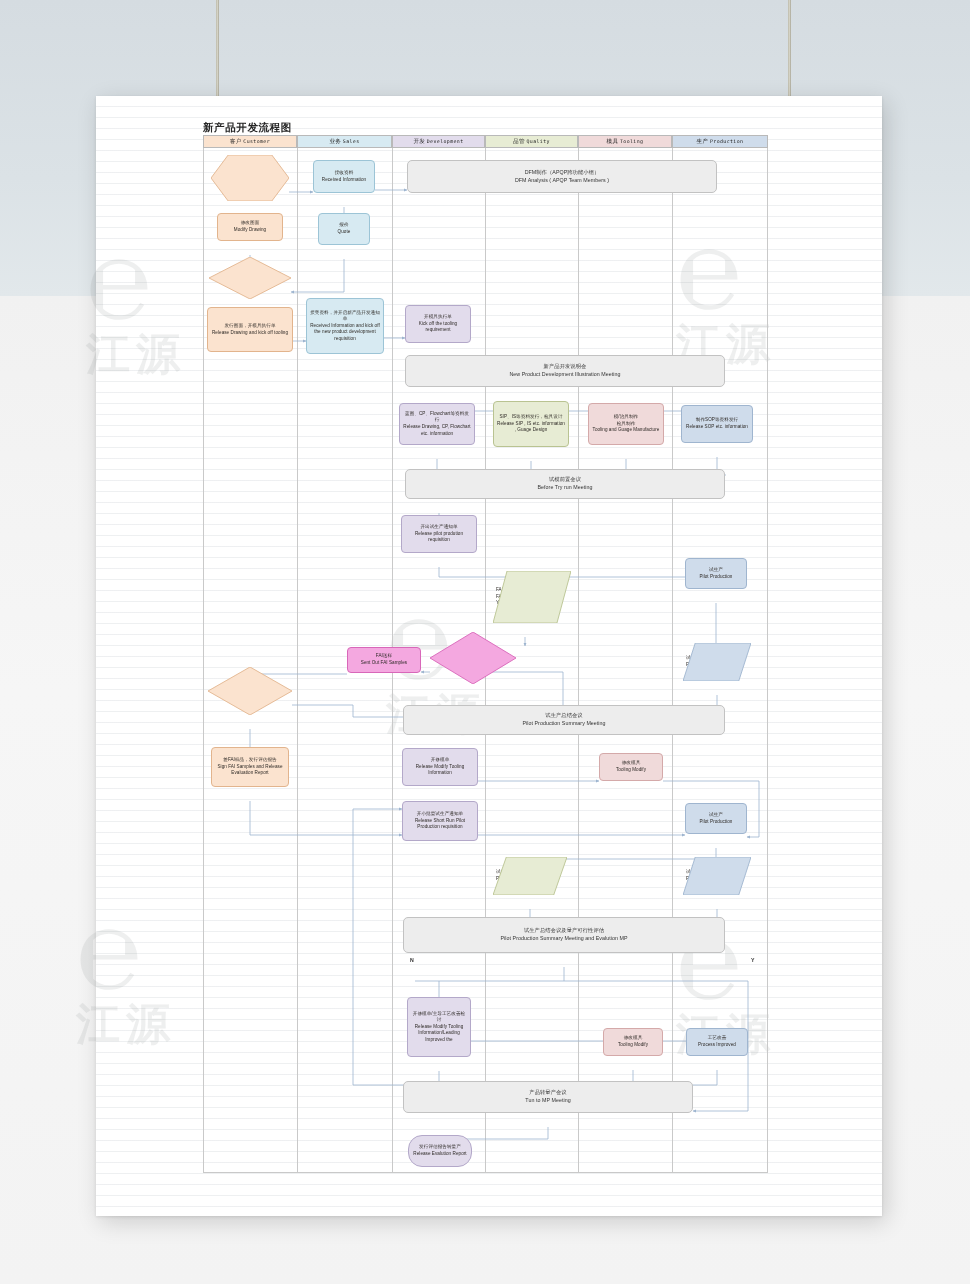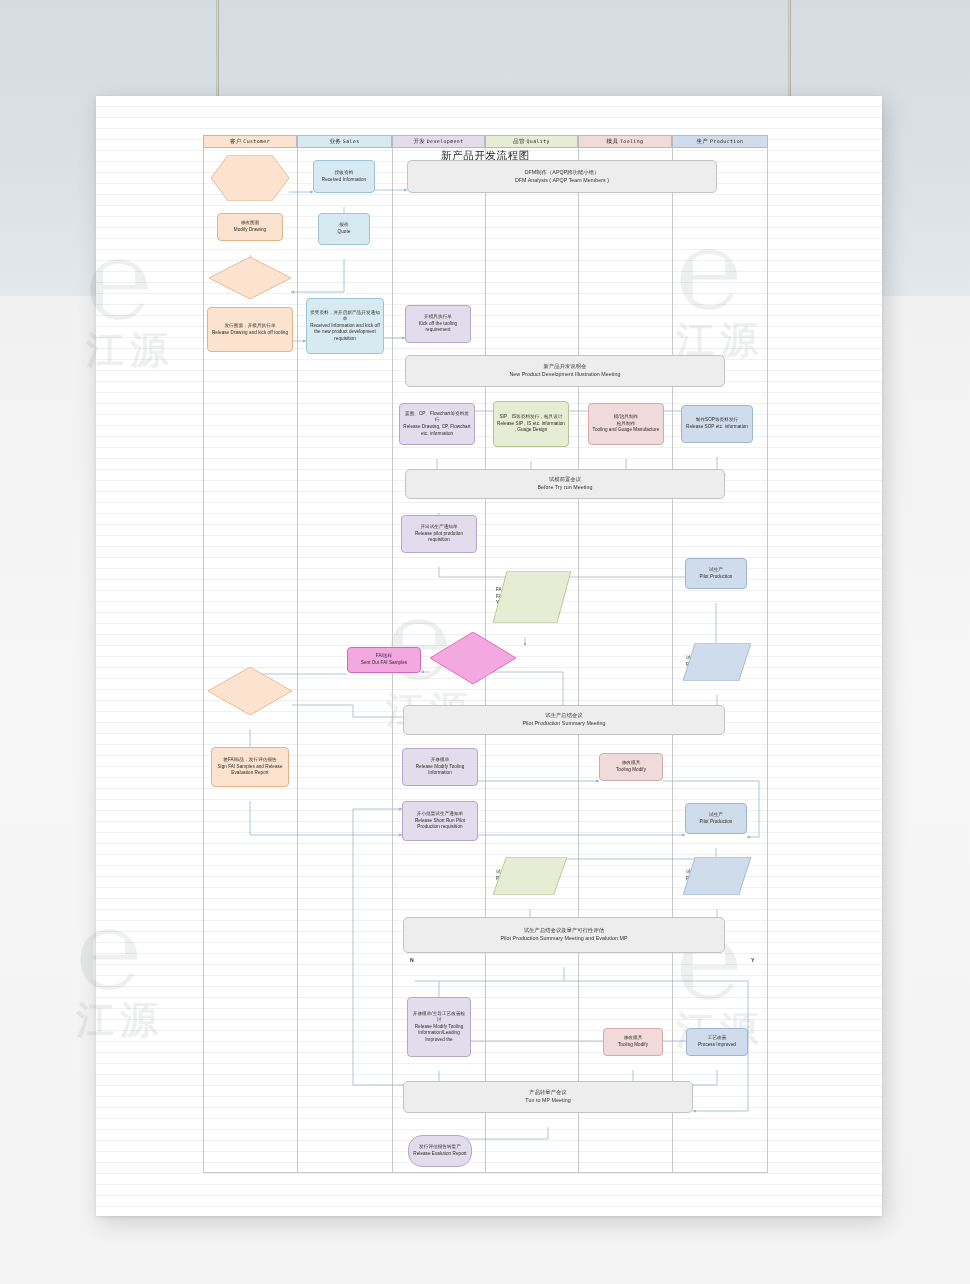--- a/index.html
+++ b/index.html
@@ -48,28 +48,28 @@
         rgba(0,0,0,0) 0px, rgba(0,0,0,0) 10px,
         rgba(150,160,170,.16) 10px, rgba(150,160,170,.16) 11px);
     pointer-events:none;
   }
   
   .wm {
     position:absolute; color:rgba(120,128,134,.13);
     font-weight:700; pointer-events:none; user-select:none; white-space:nowrap;
   }
   .wm .g { font-size:110px; letter-spacing:-6px; }
-  .wm .t { font-size:38px; letter-spacing:6px; display:block; margin-top:-18px; }
+  .wm .t { font-size:44px; letter-spacing:6px; display:block; margin-top:-18px; }
   
   #chart {
     position:absolute; left:107px; top:25px; width:565px; height:1052px;
   }
   #title {
-    position:absolute; left:0; top:0; width:565px; text-align:center;
-    font-size:10.5px; font-weight:400; color:#262626; letter-spacing:.6px;margin-top:28px;
+    position:absolute; left:0; top:0; width:565px; 
+    font-size:10.5px; font-weight:700; color:#262626; letter-spacing:.6px;
   }
   #grid { position:absolute; left:0; top:14px; width:565px; height:1038px; }
   .colsep {
     position:absolute; top:0; width:1px; height:1038px; background:#c9c9c9;
   }
   .hdr {
     position:absolute; top:0; height:13px; border:1px solid #b9b9b9;
     font-size:5.6px; color:#222; text-align:center; line-height:11px;
     letter-spacing:.2px;
   }

